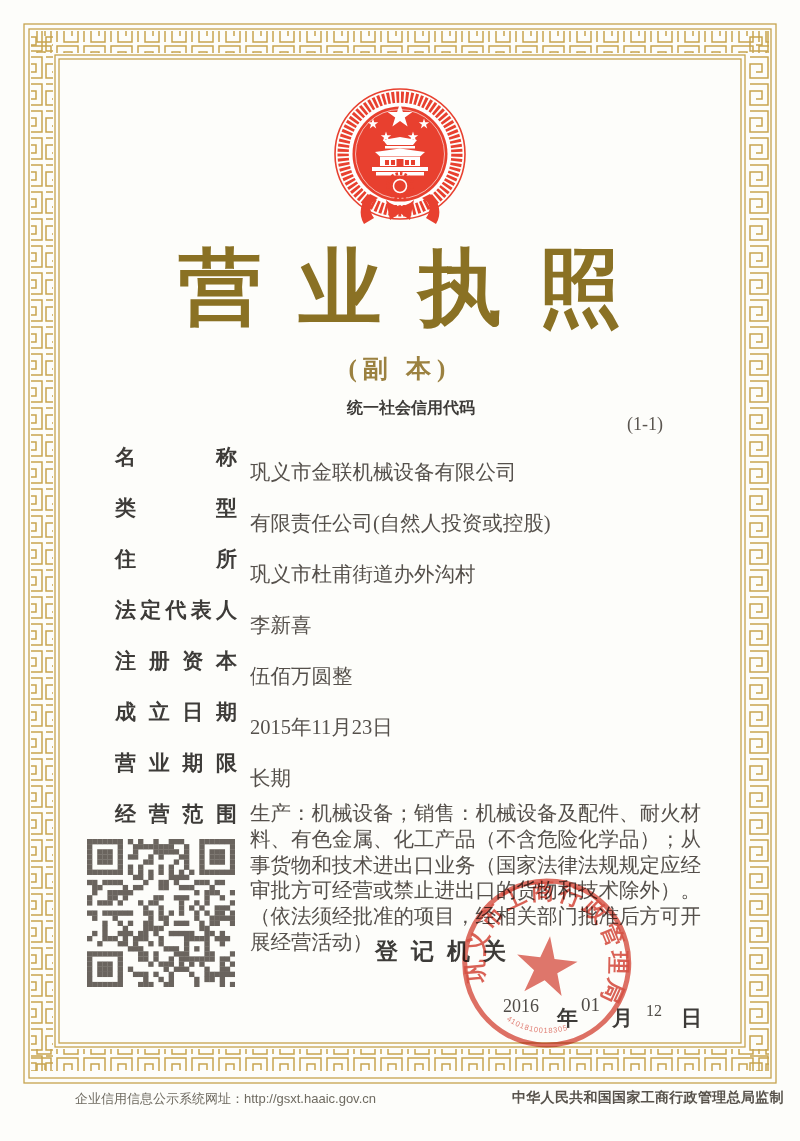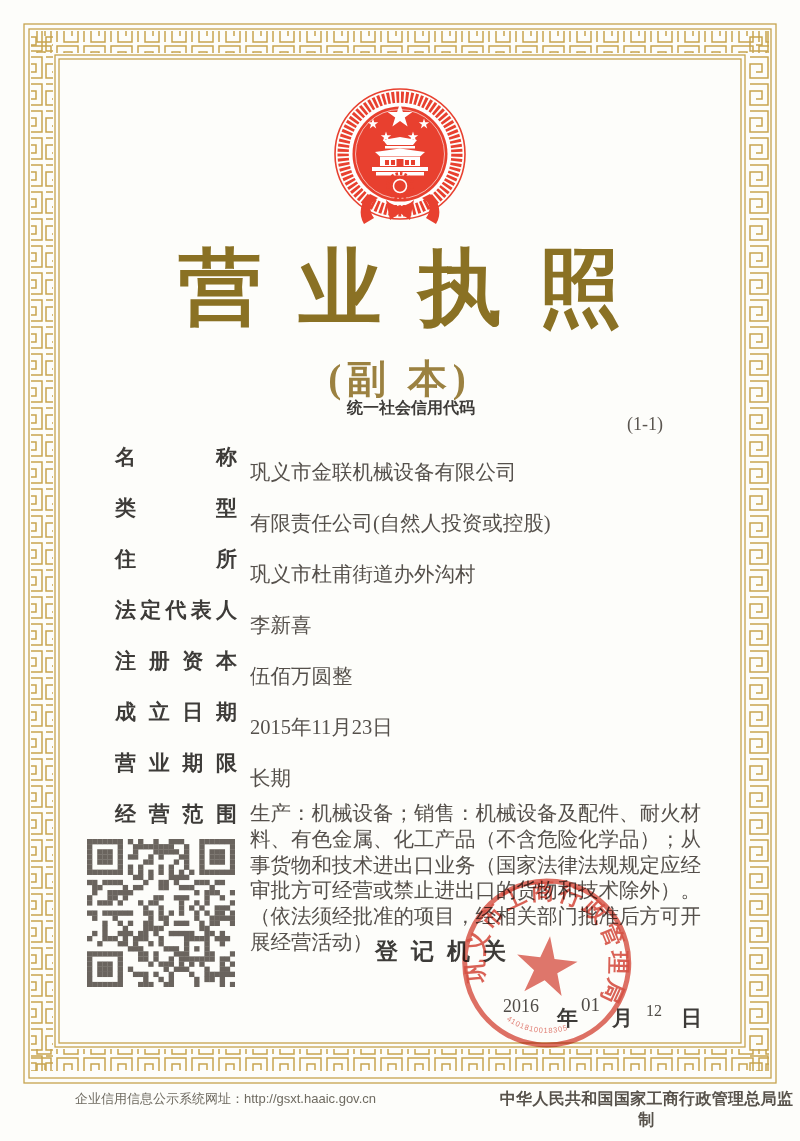--- a/index.html
+++ b/index.html
@@ -29,21 +29,21 @@
 
   
   .emblem{position:absolute;left:330px;top:82px;width:140px;height:150px;z-index:2;}
   .em-red{fill:var(--emblem-red);}
   .em-stroke{stroke:var(--emblem-red);fill:none;}
 
   
   .title-row{position:absolute;top:246px;left:0;width:800px;display:flex;justify-content:center;gap:37px;
     font-size:83px;font-weight:bold;color:var(--title-gold);line-height:1;z-index:2;}
   .subtitle{position:absolute;top:352px;left:0;width:800px;text-align:center;font-family:var(--f-serif);
-    font-weight:600;font-size:39px;color:var(--subtitle-gold);letter-spacing:6px;z-index:2;}
+    font-weight:600;font-size:25px;color:var(--subtitle-gold);letter-spacing:6px;z-index:2;}
 
   
   .credit-row{position:absolute;left:347px;top:398px;display:flex;align-items:flex-start;gap:8px;z-index:2;}
   .credit-label{font-size:16px;font-weight:bold;color:var(--label-dark);letter-spacing:0;}
   .credit-code{font-family:var(--f-serif);font-size:20px;color:var(--code-gray);letter-spacing:.5px;}
   .page-note{position:absolute;left:627px;top:414px;font-family:var(--f-serif);font-size:18px;color:var(--code-gray);z-index:2;}
 
   
   .rows{position:absolute;left:115px;top:446px;width:600px;z-index:2;}
   .row{display:flex;align-items:flex-start;margin-bottom:14px;}
@@ -73,22 +73,22 @@
   
   .seal{position:absolute;left:457px;top:871px;width:180px;height:180px;z-index:5;
     transform:rotate(7deg);mix-blend-mode:multiply;opacity:.88;}
   .seal-ring{fill:none;stroke:var(--seal-red);stroke-width:5;stroke-opacity:.82;}
   .seal-text{fill:var(--seal-red);fill-opacity:.9;font-family:var(--f-serif);font-weight:bold;}
   .seal-star{fill:var(--seal-red);fill-opacity:.78;}
   .seal-serial{fill:var(--seal-red);fill-opacity:.75;font-family:var(--f-sans);}
 
   
   .footer-left{position:absolute;left:35px;top:1090px;font-size:13px;color:var(--footer-gray);z-index:2;margin-left:40px;}
-  .footer-right{position:absolute;left:493px;top:1089px;font-family:var(--f-serif);font-weight:700;
-    font-size:16px;color:var(--footer-dark);letter-spacing:.3px;z-index:2;text-align:center;}
+  .footer-right{position:absolute;left:512px;top:1089px;font-family:var(--f-serif);font-weight:700;
+    font-size:14px;color:var(--footer-dark);letter-spacing:.3px;z-index:2;text-align:center;}
 </style>
 </head>
 <body>
 
 <div class="page">
 
   <svg class="frame" width="800" height="1141" viewBox="0 0 800 1141">
     <defs>
       <pattern id="mh" width="27" height="22" patternUnits="userSpaceOnUse">
         <path d="M3,20 L3,2 L24,2 L24,20 L10,20 L10,8 L18,8 L18,14" fill="none" stroke="#c7a44e" stroke-width="1.5"></path>

